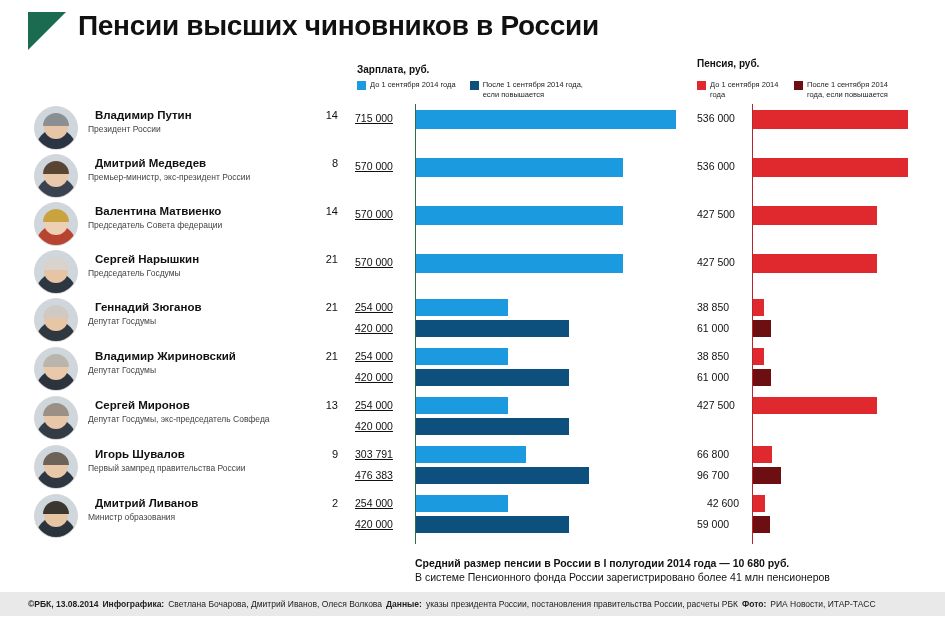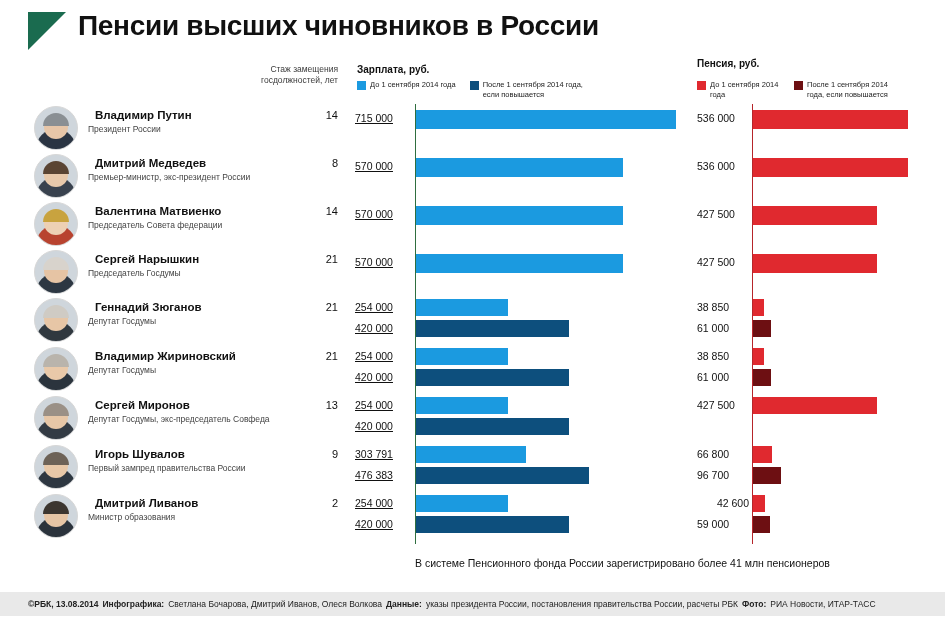--- a/index.html
+++ b/index.html
@@ -124,21 +124,20 @@
 </head>
 <body>
 
 <div class="page">
 
   <div class="header">
     <div class="logo"></div>
     <div class="title">Пенсии высших чиновников в России</div>
   </div>
 
-  <div class="col-head-stazh">Стаж замещения госдолжностей, лет</div>
   <div class="col-head-sal">Зарплата, руб.</div>
   <div class="col-head-pen">Пенсия, руб.</div>
 
   <div class="legend sal">
     <div class="leg-item">
       <span class="swatch" style="background:#1b9ae0"></span>
       <span class="leg-text">До 1 сентября 2014 года</span>
     </div>
     <div class="leg-item">
       <span class="swatch" style="background:#0d4f7d"></span>
@@ -293,28 +292,29 @@
           <div class="face" style="background:#e6c5a5"></div>
           <div class="hair" style="background:#3c3630"></div>
         </div>
         <div class="name">Дмитрий Ливанов</div>
         <div class="post">Министр образования</div>
         <div class="stazh">2</div>
         <div class="sal-labels sal-val" style="left: 355px; top: 5px;">254 000</div>
         <div class="bar" style="left: 416px; top: 3px; width: 92px; height: 17px; background: rgb(27, 154, 224);"></div>
         <div class="sal-labels sal-val" style="left: 355px; top: 26px;">420 000</div>
         <div class="bar" style="left: 416px; top: 24px; width: 153px; height: 17px; background: rgb(13, 79, 125);"></div>
-        <div class="pen-val" style="position: absolute; left: 697px; width: 52px; text-align: right; top: 5px;">42 600</div>
+        <div class="pen-val" style="position: absolute; left: 697px; width: 52px; text-align: center; top: 5px;">42 600</div>
         <div class="bar" style="left: 753px; top: 3px; width: 12px; height: 17px; background: rgb(224, 41, 47);"></div>
         <div class="pen-val" style="position: absolute; left: 697px; width: 52px; text-align: left; top: 26px;">59 000</div>
         <div class="bar" style="left: 753px; top: 24px; width: 17px; height: 17px; background: rgb(109, 15, 18);"></div>
       </div>
     </div>
 
   <div class="note">
+    <div style="font-weight:bold">Средний размер пенсии в России в I полугодии 2014 года — 10 680 руб.</div>
     <div>В системе Пенсионного фонда России зарегистрировано более 41 млн пенсионеров</div>
   </div>
 
   <div class="footer">
     <span style="font-weight:bold">©РБК, 13.08.2014</span>
     <span style="font-weight:bold">Инфографика:</span>
     <span>Светлана Бочарова, Дмитрий Иванов, Олеся Волкова</span>
     <span style="font-weight:bold">Данные:</span>
     <span>указы президента России, постановления правительства России, расчеты РБК</span>
     <span style="font-weight:bold">Фото:</span>

